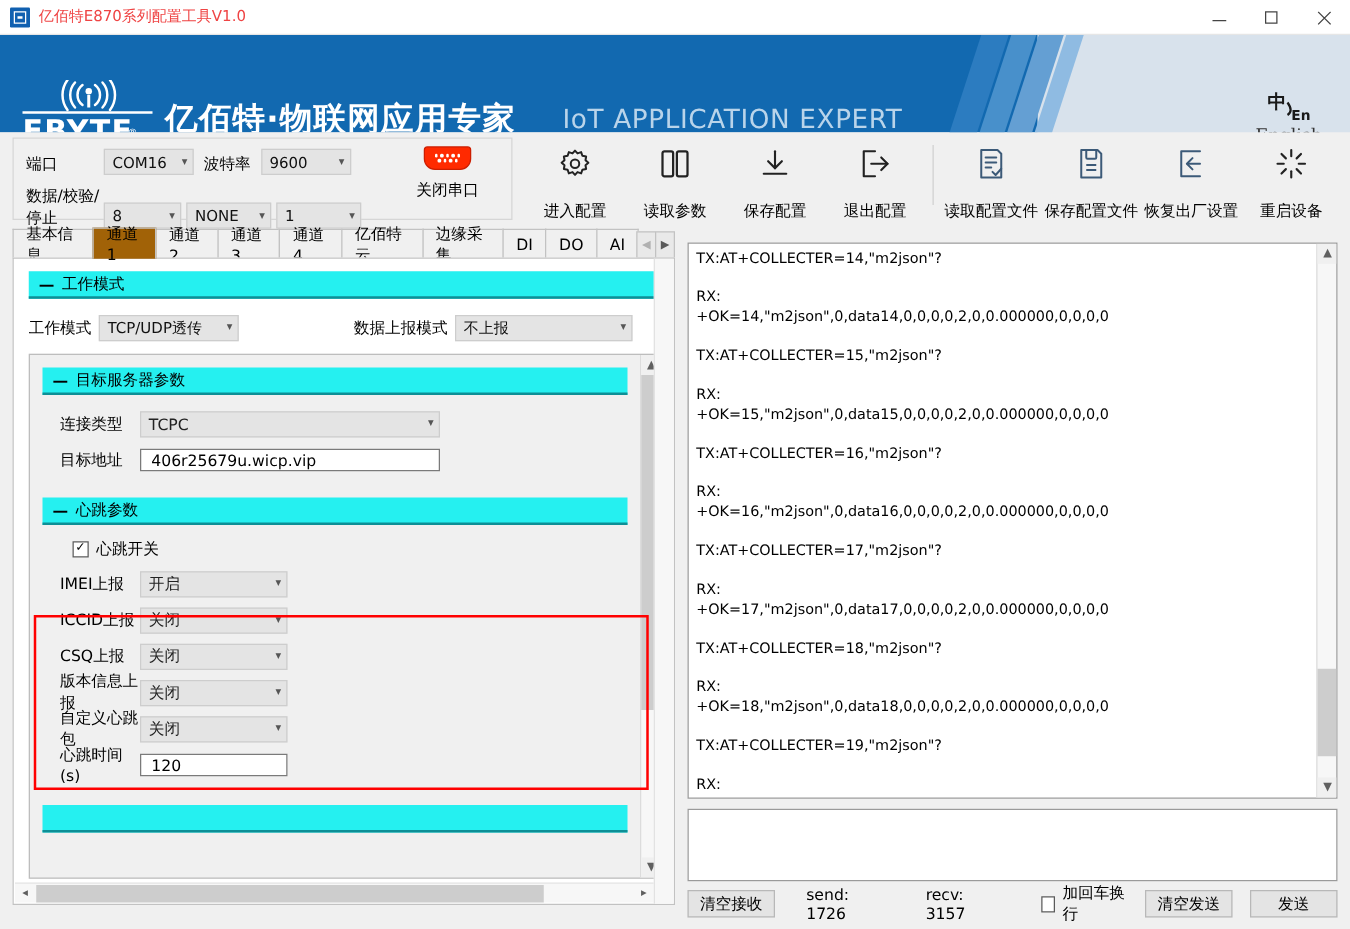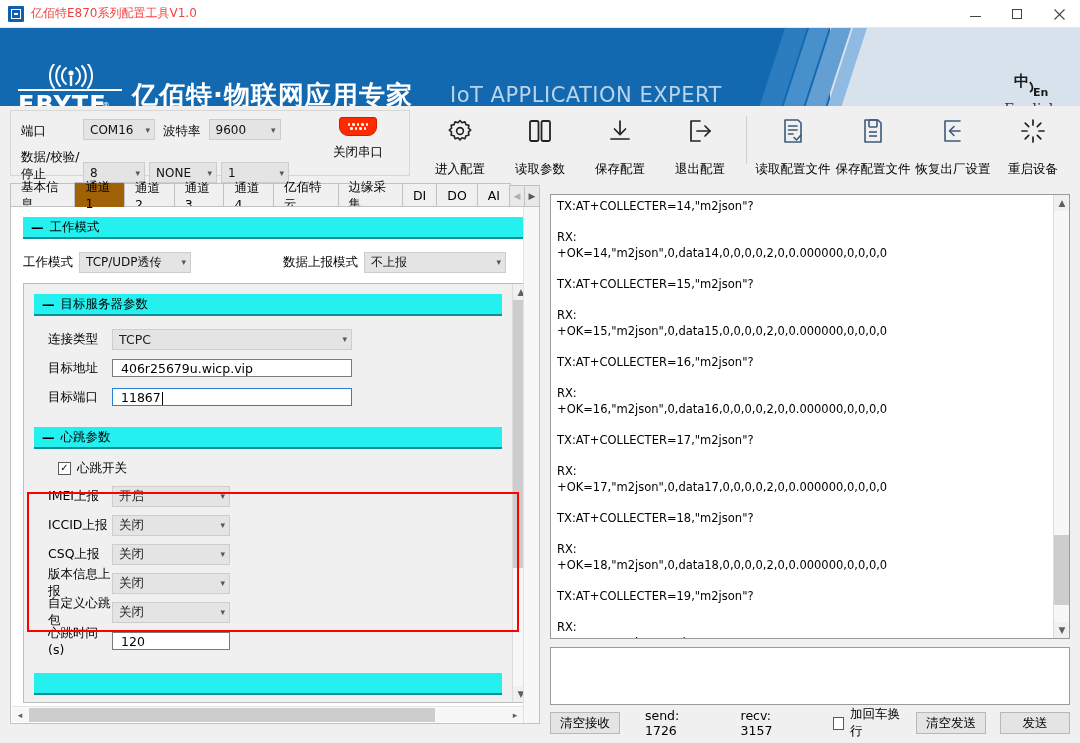--- a/index.html
+++ b/index.html
@@ -514,27 +514,20 @@
               <span>TCPC</span>
                 <span class="chev">▾</span>
             </span>
           </div>
           <div class="field-row">
             <span class="f-label">目标地址</span>
             <span class="f-input" style="width:240px">
               <span>406r25679u.wicp.vip</span>
             </span>
           </div>
-          <div class="field-row">
-            <span class="f-label">目标端口</span>
-            <span class="f-input focused" style="width:240px">
-              <span>11867</span>
-                <i class="cursor-bar"></i>
-            </span>
-          </div>
           <div style="height:8px"></div>
         </div>
 
         <div class="sub-sec">
           <div class="sec-head">
             <span class="dash">—</span>
             <span>心跳参数</span>
           </div>
 
           <div class="chk-row">

